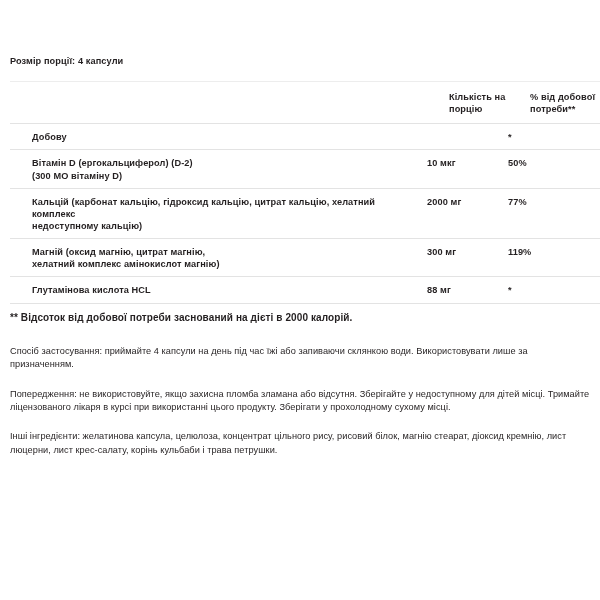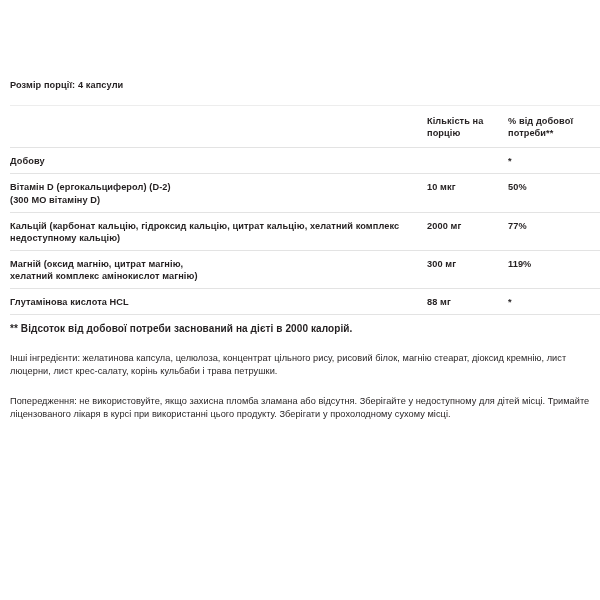--- a/index.html
+++ b/index.html
@@ -19,21 +19,20 @@
     width: 600px;
     height: 600px;
     overflow: hidden;
     box-sizing: border-box;
     padding: 0 10px;
   }
 
   
   .serving-block {
     padding-top: 56px;
-    margin-top: 24px;
   }
   .serving-line {
     font-size: 9.2px;
     font-weight: bold;
     line-height: 1.2;
     letter-spacing: 0.1px;
     color: #231f20;
   }
   .serving-line + .serving-line {
     margin-top: 12.5px;
@@ -66,21 +65,21 @@
   }
   .col-name   { width: 409px; padding-right: 8px !important; }
   .col-amount { width: 81px; }
   .col-dv     { width: 100px; }
 
   .facts-table th {
     padding-top: 9px !important;
     padding-bottom: 8px !important;
   }
   .facts-table td.col-name { font-weight: bold; }
-  .nowrap-line { display: block; }
+  .nowrap-line { display: block; margin-left: 22px; }
 
   
   .footnotes {
     margin-top: 8px;
   }
   .footnote {
     font-size: 10px;
     font-weight: bold;
     line-height: 1.25;
     letter-spacing: 0.1px;
@@ -163,16 +162,17 @@
         <td class="col-amount">88 мг</td>
         <td class="col-dv">*</td>
       </tr>
     </tbody>
   </table>
 
   <div class="footnotes">
     <div class="footnote">** Відсоток від добової потреби заснований на дієті в 2000 калорій.</div>
   </div>
 
+  <div class="para first">Спосіб застосування: приймайте 4 капсули на день під час їжі або запиваючи склянкою води. Використовувати лише за призначенням.</div>
+  <div class="para">Попередження: не використовуйте, якщо захисна пломба зламана або відсутня. Зберігайте у недоступному для дітей місці. Тримайте ліцензованого лікаря в курсі при використанні цього продукту. Зберігати у прохолодному сухому місці.</div>
   <div class="para">Інші інгредієнти: желатинова капсула, целюлоза, концентрат цільного рису, рисовий білок, магнію стеарат, діоксид кремнію, лист люцерни, лист крес-салату, корінь кульбаби і трава петрушки.</div>
-  <div class="para">Попередження: не використовуйте, якщо захисна пломба зламана або відсутня. Зберігайте у недоступному для дітей місці. Тримайте ліцензованого лікаря в курсі при використанні цього продукту. Зберігати у прохолодному сухому місці.</div>
 
 </div>
 
 </body></html>

